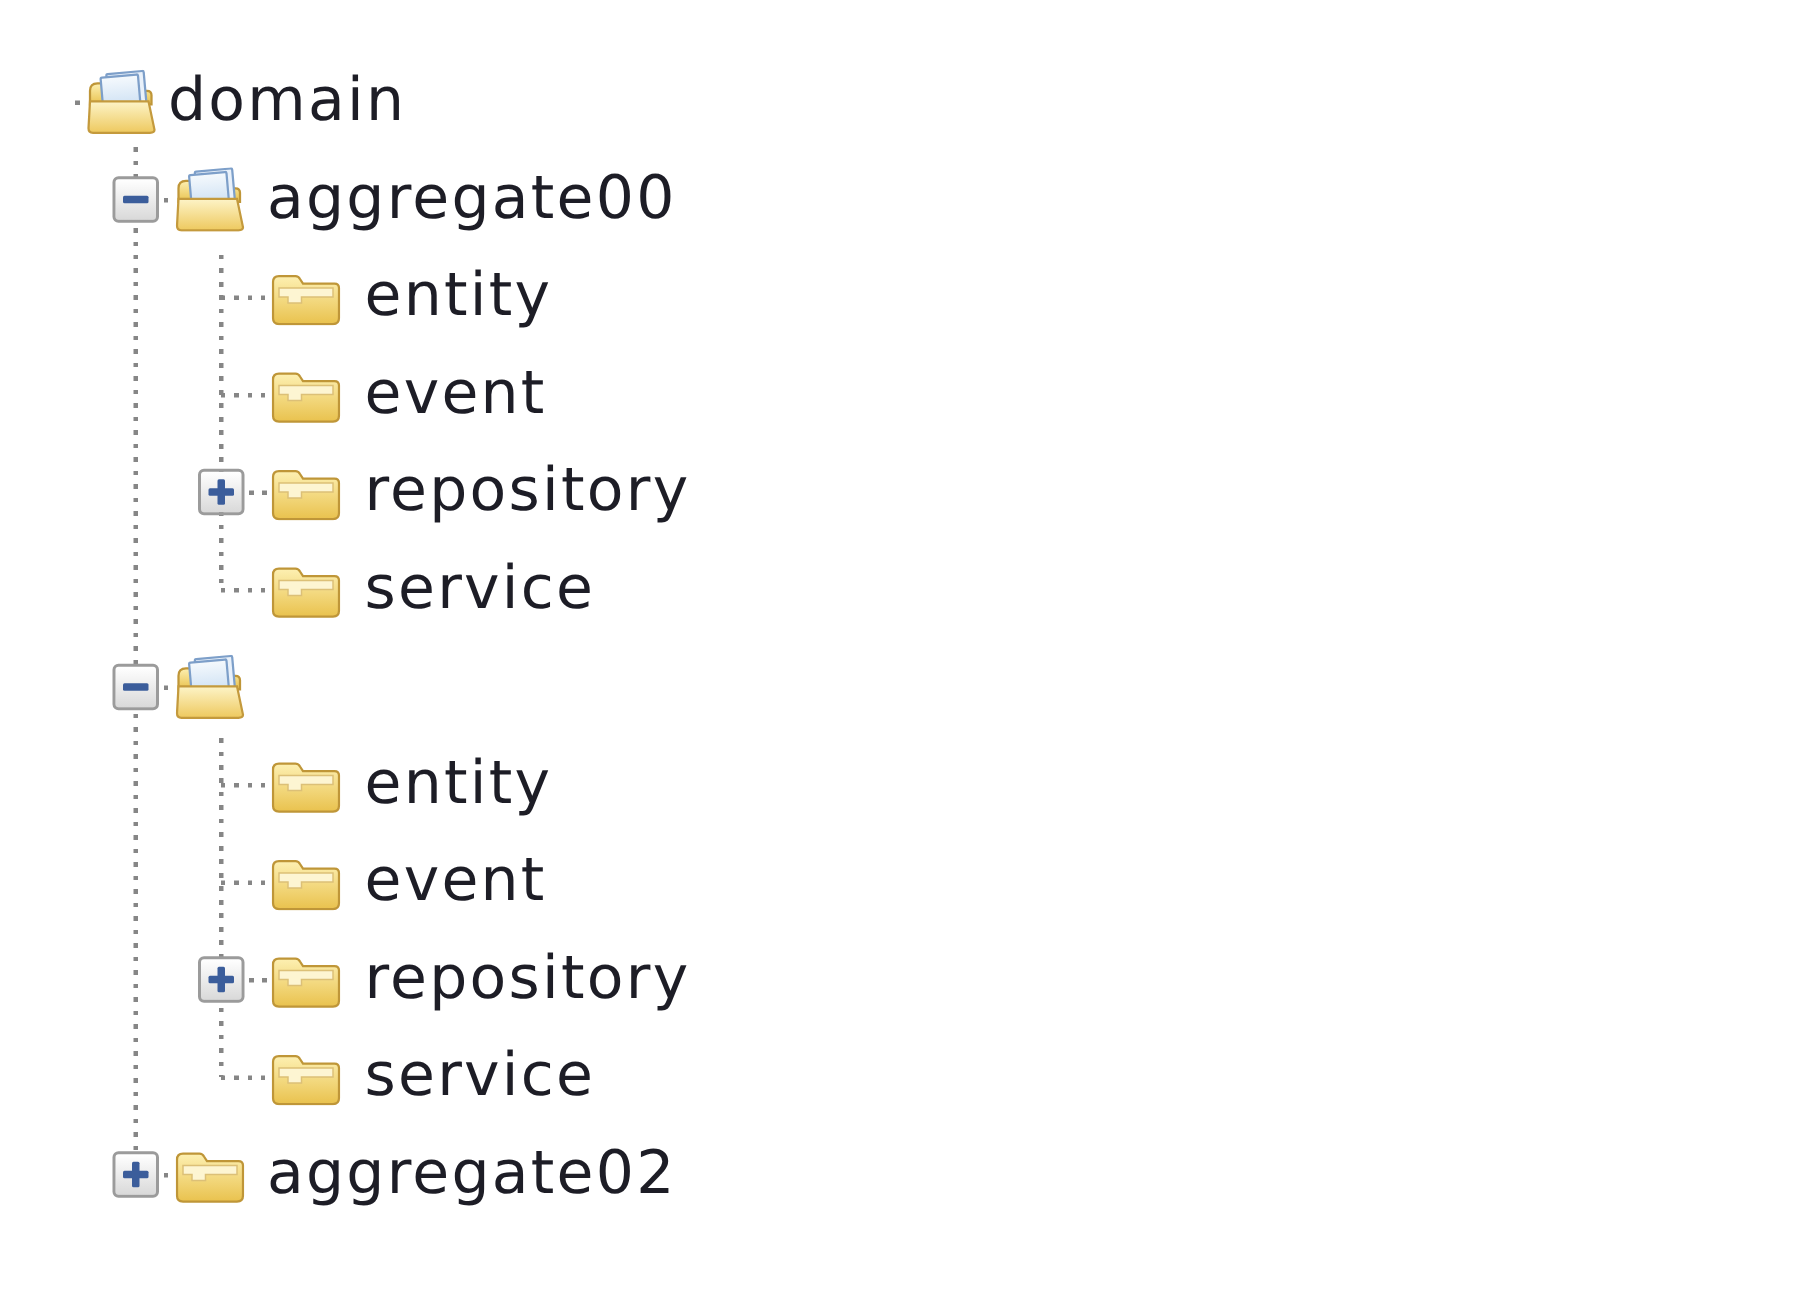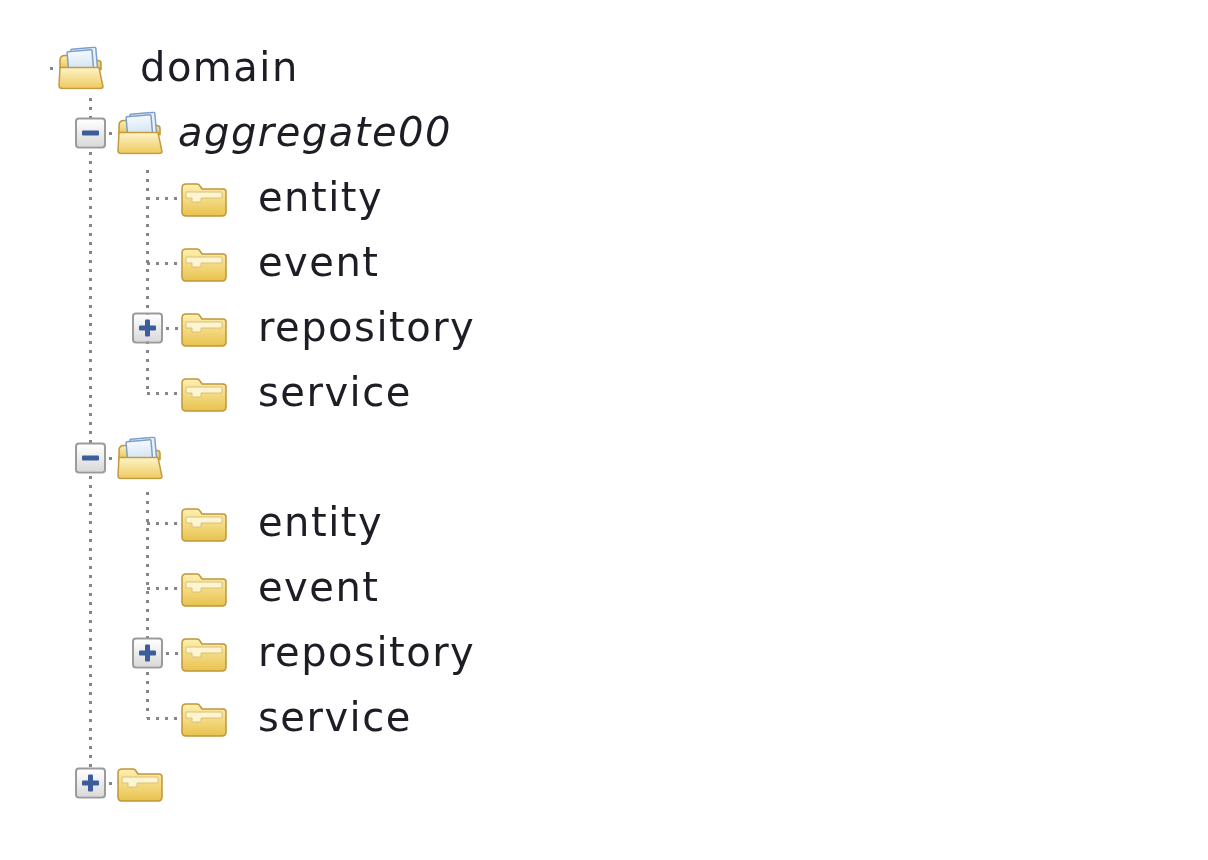--- a/index.html
+++ b/index.html
@@ -53,23 +53,23 @@
   .row.lvl0 .icon { left:58px; }
   .row.lvl1 .icon { left:117px; }
   .row.lvl2 .icon { left:181px; }
 
   
   .label {
     position:absolute; top:50%; transform:translateY(-52%);
     font-size:40px; letter-spacing:1.5px; color:#1d1d26; white-space:nowrap;
     cursor:default;
   }
-  .row.lvl0 .label { left:140px; }
-  .row.lvl1 .label { left:178px;font-style:italic; }
-  .row.lvl2 .label { left:258px;text-align:center; }
+  .row.lvl0 .label { left:112px; }
+  .row.lvl1 .label { left:178px; }
+  .row.lvl2 .label { left:243px;text-align:center; }
 
   .defs-holder { position:absolute; width:0; height:0; overflow:hidden; }
 </style>
 </head>
 <body>
 
 <svg class="defs-holder" aria-hidden="true">
   <defs>
     <linearGradient id="gFoldBody" x1="0" y1="0" x2="0" y2="1">
       <stop offset="0" stop-color="#fdf0b2"></stop>
@@ -245,16 +245,17 @@
           <span class="sign-h"></span>
           <span class="sign-v"></span>
         </span>
       <span class="hdots"></span>
       <span class="icon">
         <svg width="46" height="38" viewBox="0 0 46 38">
           <path d="M1,9 Q1,5 5,5 L16,5 Q18,5 19,7 L21,10 L42,10 Q45,10 45,13 L45,33 Q45,37 41,37 L5,37 Q1,37 1,33 Z" fill="url(#gFoldBody)" stroke="#bf9638" stroke-width="1.5"></path>
           <path d="M5,13 L41,13 L41,19 L20,19 L20,23 L11,23 L11,19 L5,19 Z" fill="#fdf5d2" stroke="#dcc077" stroke-width="1"></path>
         </svg>
       </span>
+      <span class="label">aggregate02</span>
     </div>
 
   </div>
 </div>
 
 </body></html>

